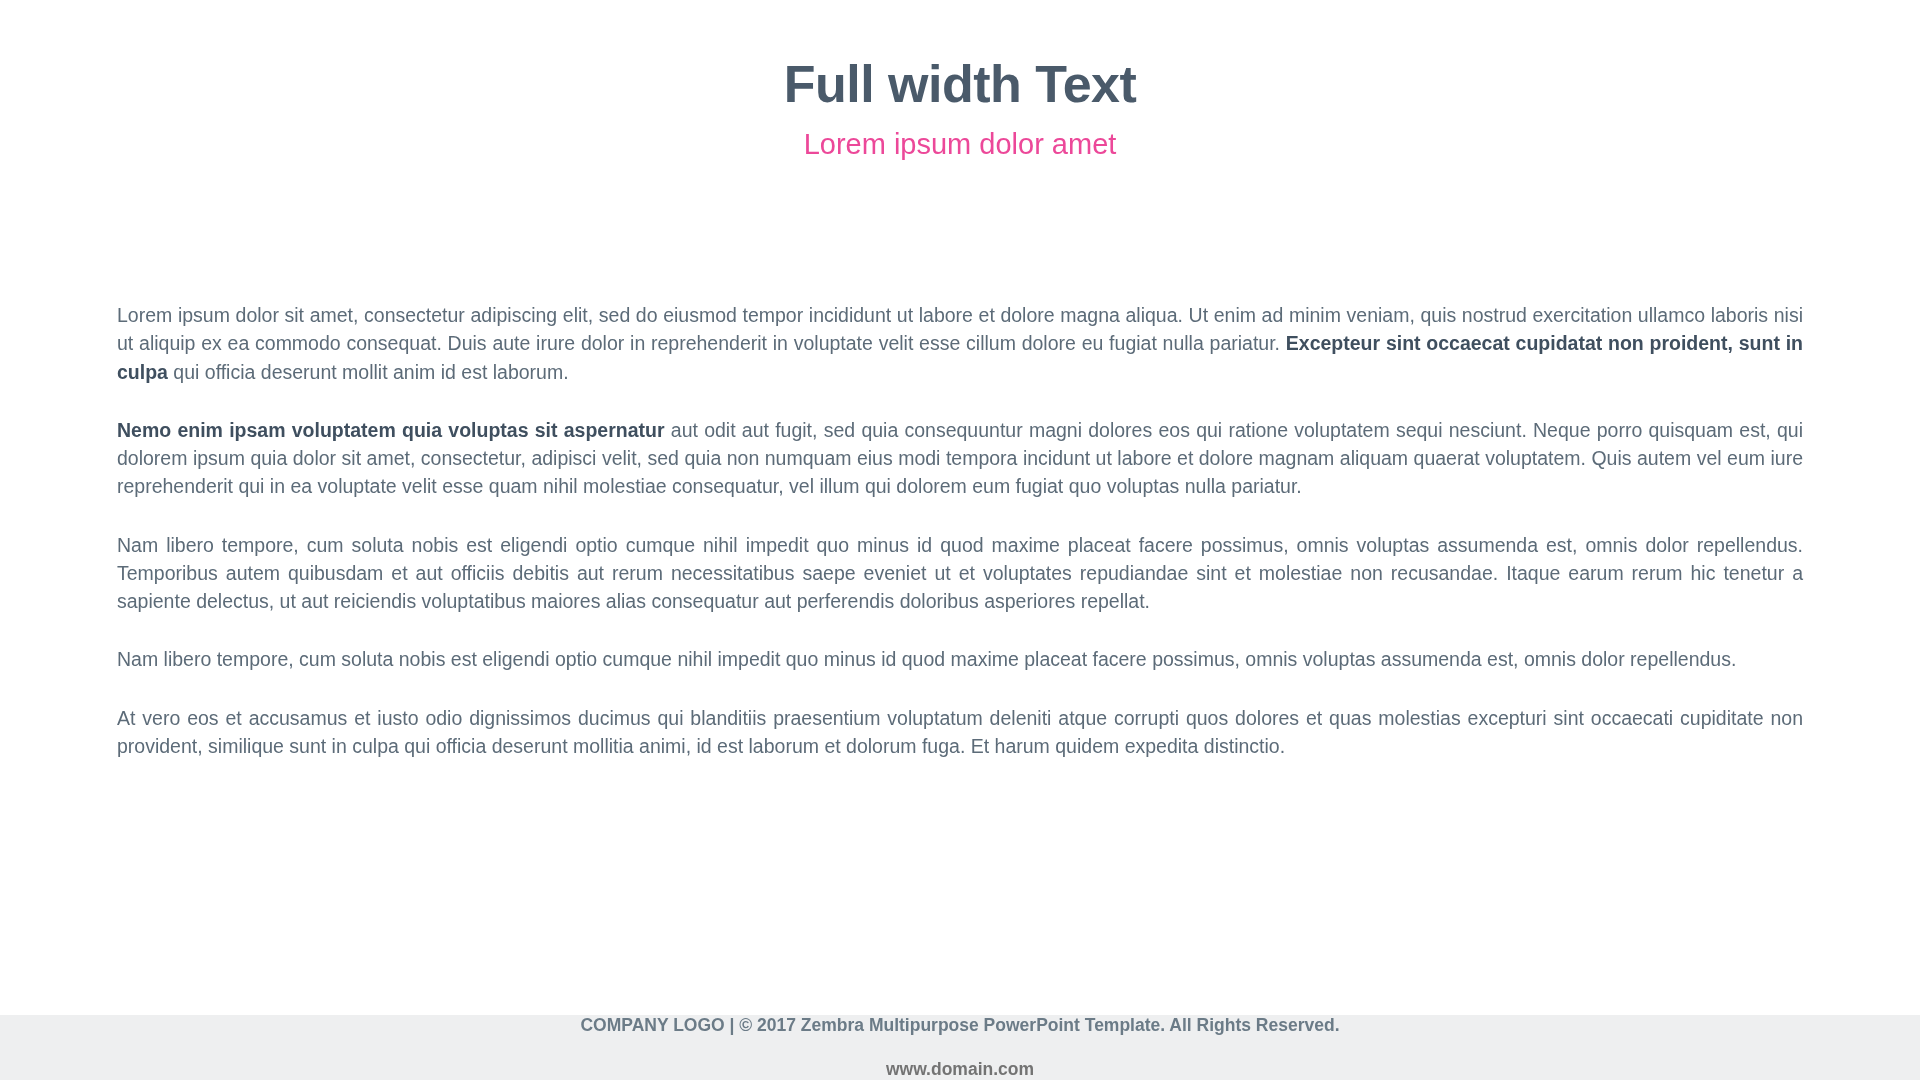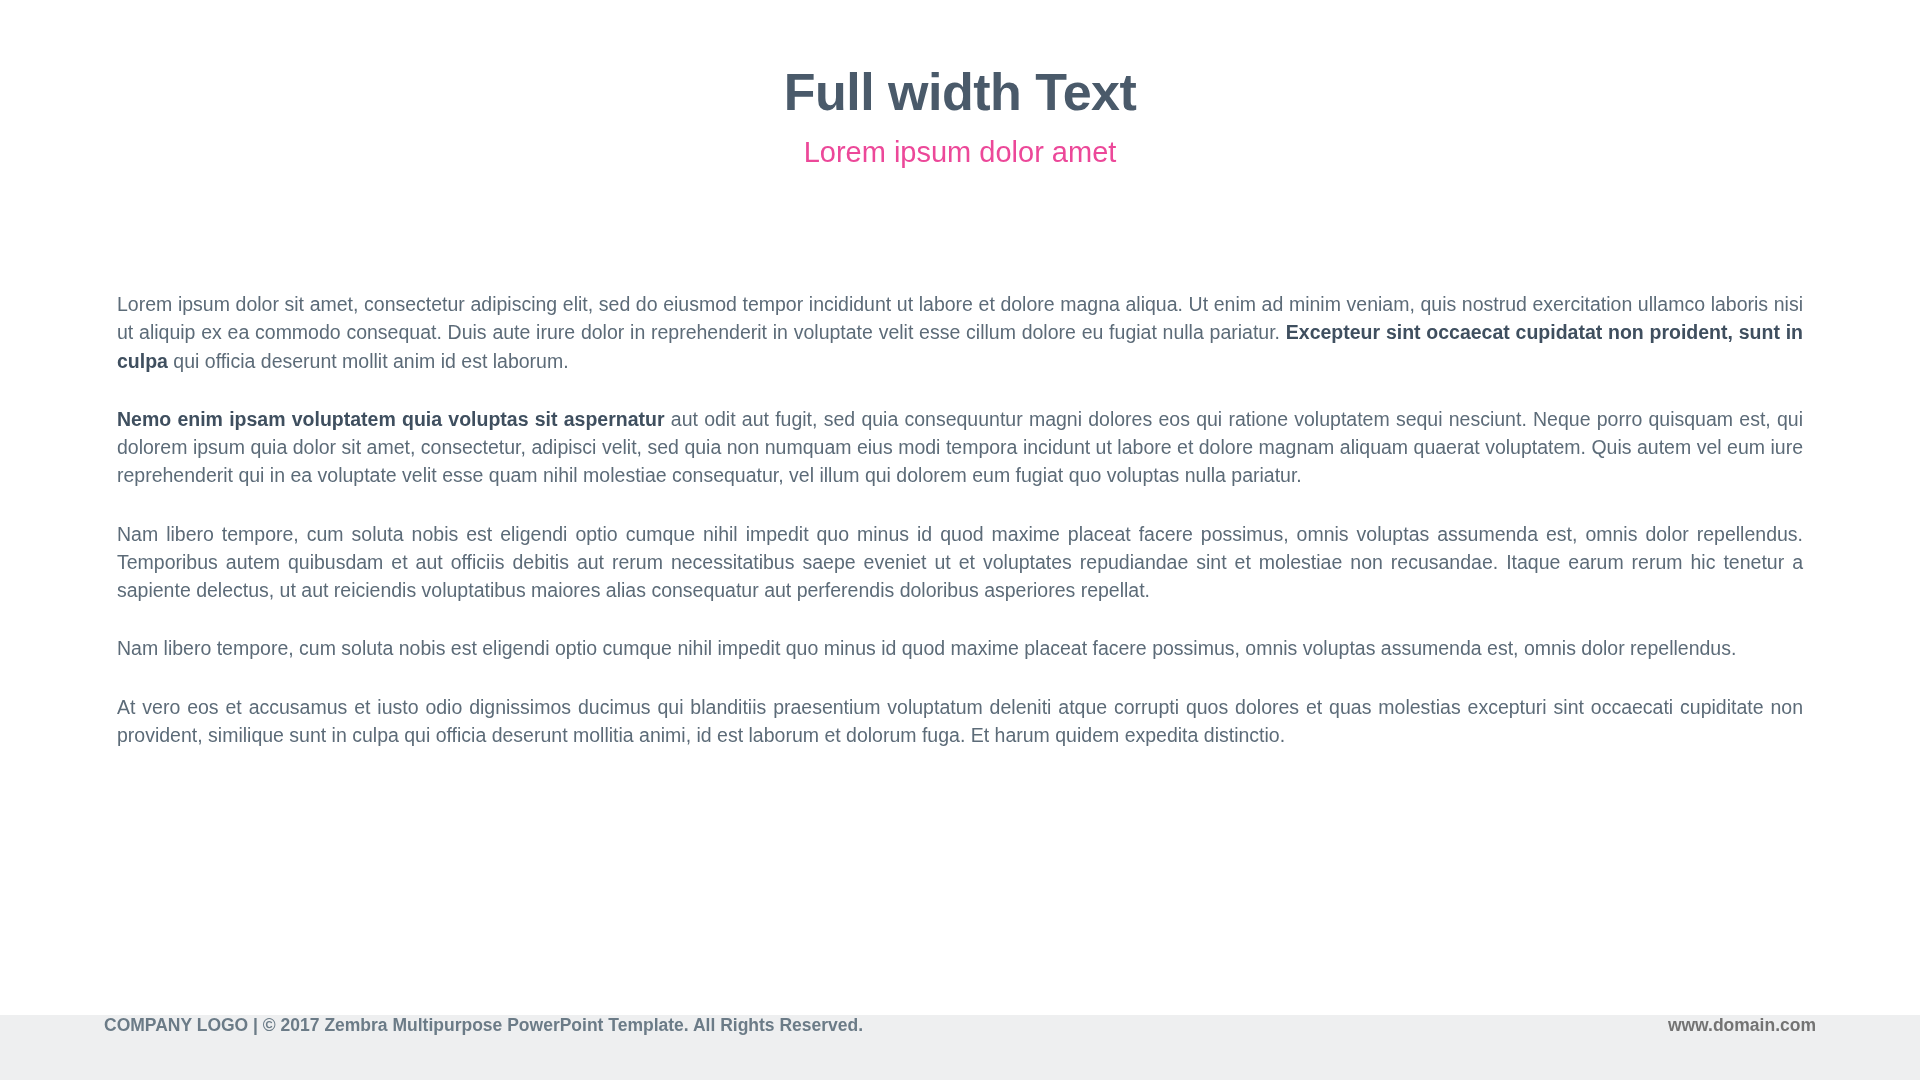--- a/index.html
+++ b/index.html
@@ -21,61 +21,62 @@
   .header {
     padding-top: 56px;
     text-align: center;
   }
   .slide-title {
     font-size: 52px;
     font-weight: bold;
     color: #4a5a6a;
     letter-spacing: -0.5px;
     line-height: 1.1;
-    margin: 8px;
+    margin: 0;
   }
   .slide-subtitle {
     font-size: 29px;
     color: #ec4899;
     font-weight: normal;
     margin: 14px 0 0 0;
     line-height: 1.2;
   }
   .body-area {
     position: absolute;
     left: 117px;
     right: 117px;
     top: 285px;
   }
   .para {
     font-size: 19.5px;
     line-height: 1.45;
     color: #5c6b78;
     text-align: justify;
-    margin: 5px 0 30px 0;
+    margin: 16px 0 30px 0;
   }
   .para:last-child {
     margin-bottom: 0;
   }
   .para b {
     color: #3f4f5f;
     font-weight: bold;
   }
   .footer {
     position: absolute;
     left: 0;
     right: 0;
     bottom: 0;
     height: 65px;
     background: #eeeff0;
     display: flex;
-    align-items: flex-start;
+    align-items: center;
     justify-content: space-between;
     padding: 0 104px;
     box-sizing: border-box;
+    flex-direction: column;
   }
   .footer-left {
     font-size: 17.5px;
     color: #6b7b87;
     font-weight: bold;
   }
   .footer-right {
     font-size: 17.5px;
     color: #737373;
     font-weight: bold;

